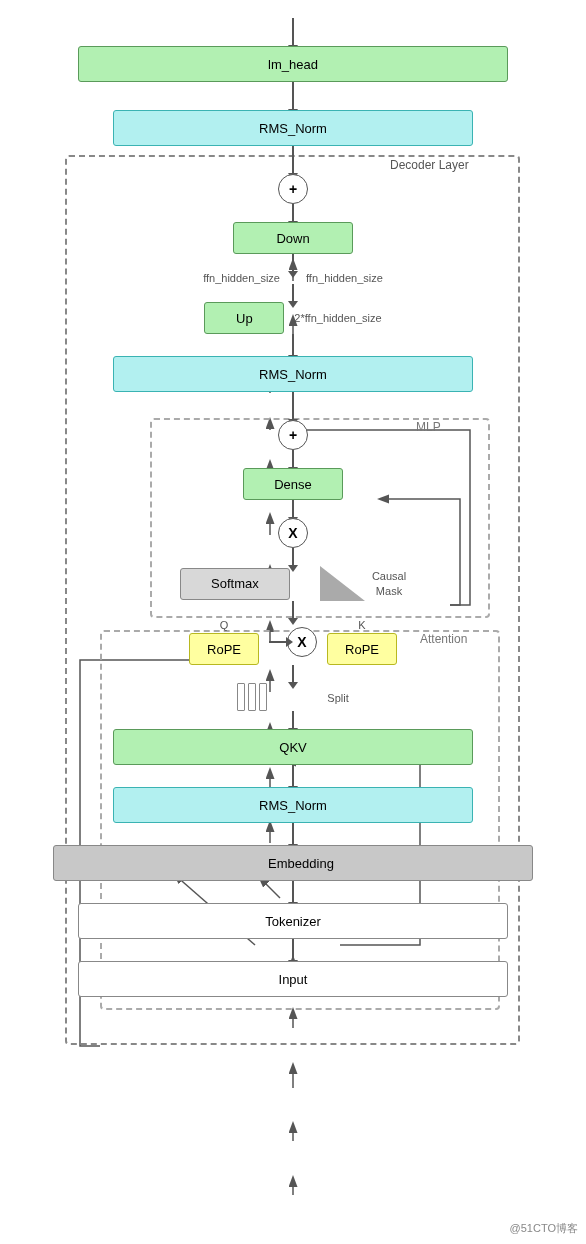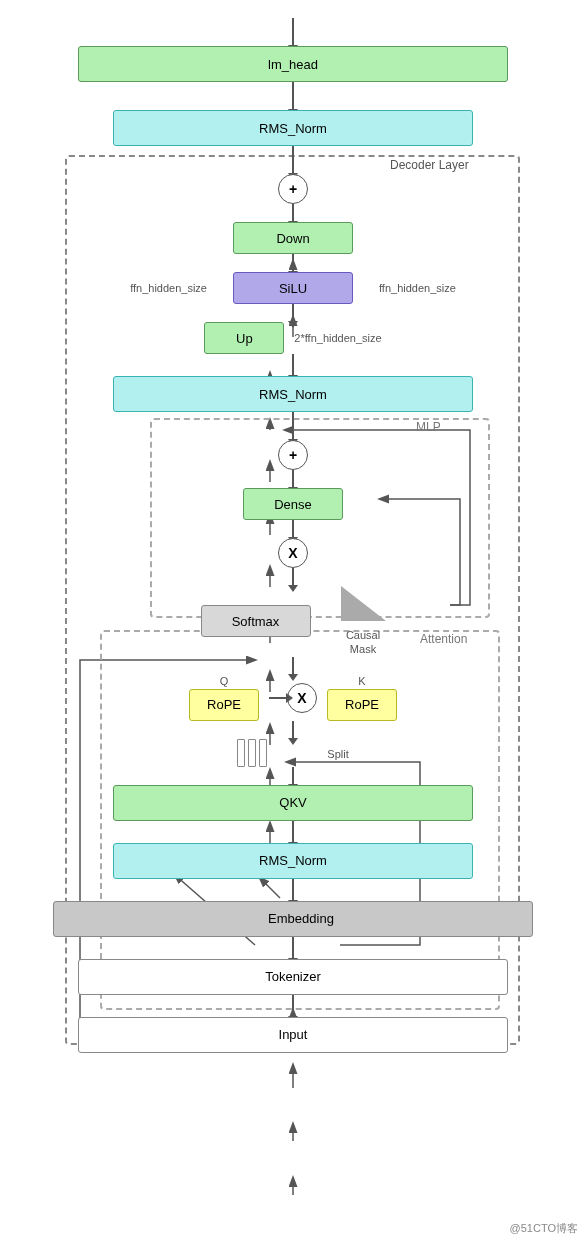--- a/index.html
+++ b/index.html
@@ -315,23 +315,20 @@
       <span>Down</span>
     </div>
   </div>
 
   <div style="height:18px; display:flex; align-items:center; justify-content:center; position:relative; z-index:2;">
     <div class="arrow-down" style="height:18px;"></div>
   </div>
 
   <div style="position:relative; z-index:2; display:flex; align-items:center; gap:26px;">
     <span class="label-text" style="position:static; font-size:11px; color:#555; white-space:nowrap;">ffn_hidden_size</span>
-    <div class="box box-silu">
-      <span>SiLU</span>
-    </div>
     <span class="label-text" style="position:static; font-size:11px; color:#555; white-space:nowrap;">ffn_hidden_size</span>
   </div>
 
   <div style="height:18px; display:flex; align-items:center; justify-content:center; position:relative; z-index:2;">
     <div class="arrow-down" style="height:18px;"></div>
   </div>
 
   <div style="position:relative; z-index:2; display:flex; align-items:center; gap:10px;">
     <div class="box box-up">
       <span>Up</span>
@@ -380,21 +377,21 @@
   </div>
 
   <div style="height:18px; display:flex; align-items:center; justify-content:center; position:relative; z-index:2;">
     <div class="arrow-down" style="height:18px;"></div>
   </div>
 
   <div style="position:relative; z-index:2; display:flex; align-items:center; gap:30px;">
     <div class="box box-softmax">
       <span>Softmax</span>
     </div>
-    <div style="display:flex; flex-direction:column; align-items:center; gap:7px;">
+    <div style="display:flex; flex-direction:row; align-items:center; gap:7px;">
       <div class="causal-mask"></div>
       <span class="label-text" style="position:static; font-size:11px; color:#555; text-align:center; line-height:1.3;">Causal<br>Mask</span>
     </div>
   </div>
 
   <div style="height:18px; display:flex; align-items:center; justify-content:center; position:relative; z-index:2;">
     <div class="arrow-down" style="height:18px;"></div>
   </div>
 
   <div style="position:relative; z-index:2; display:flex; align-items:center; gap:0px; width:320px; justify-content:center;">

